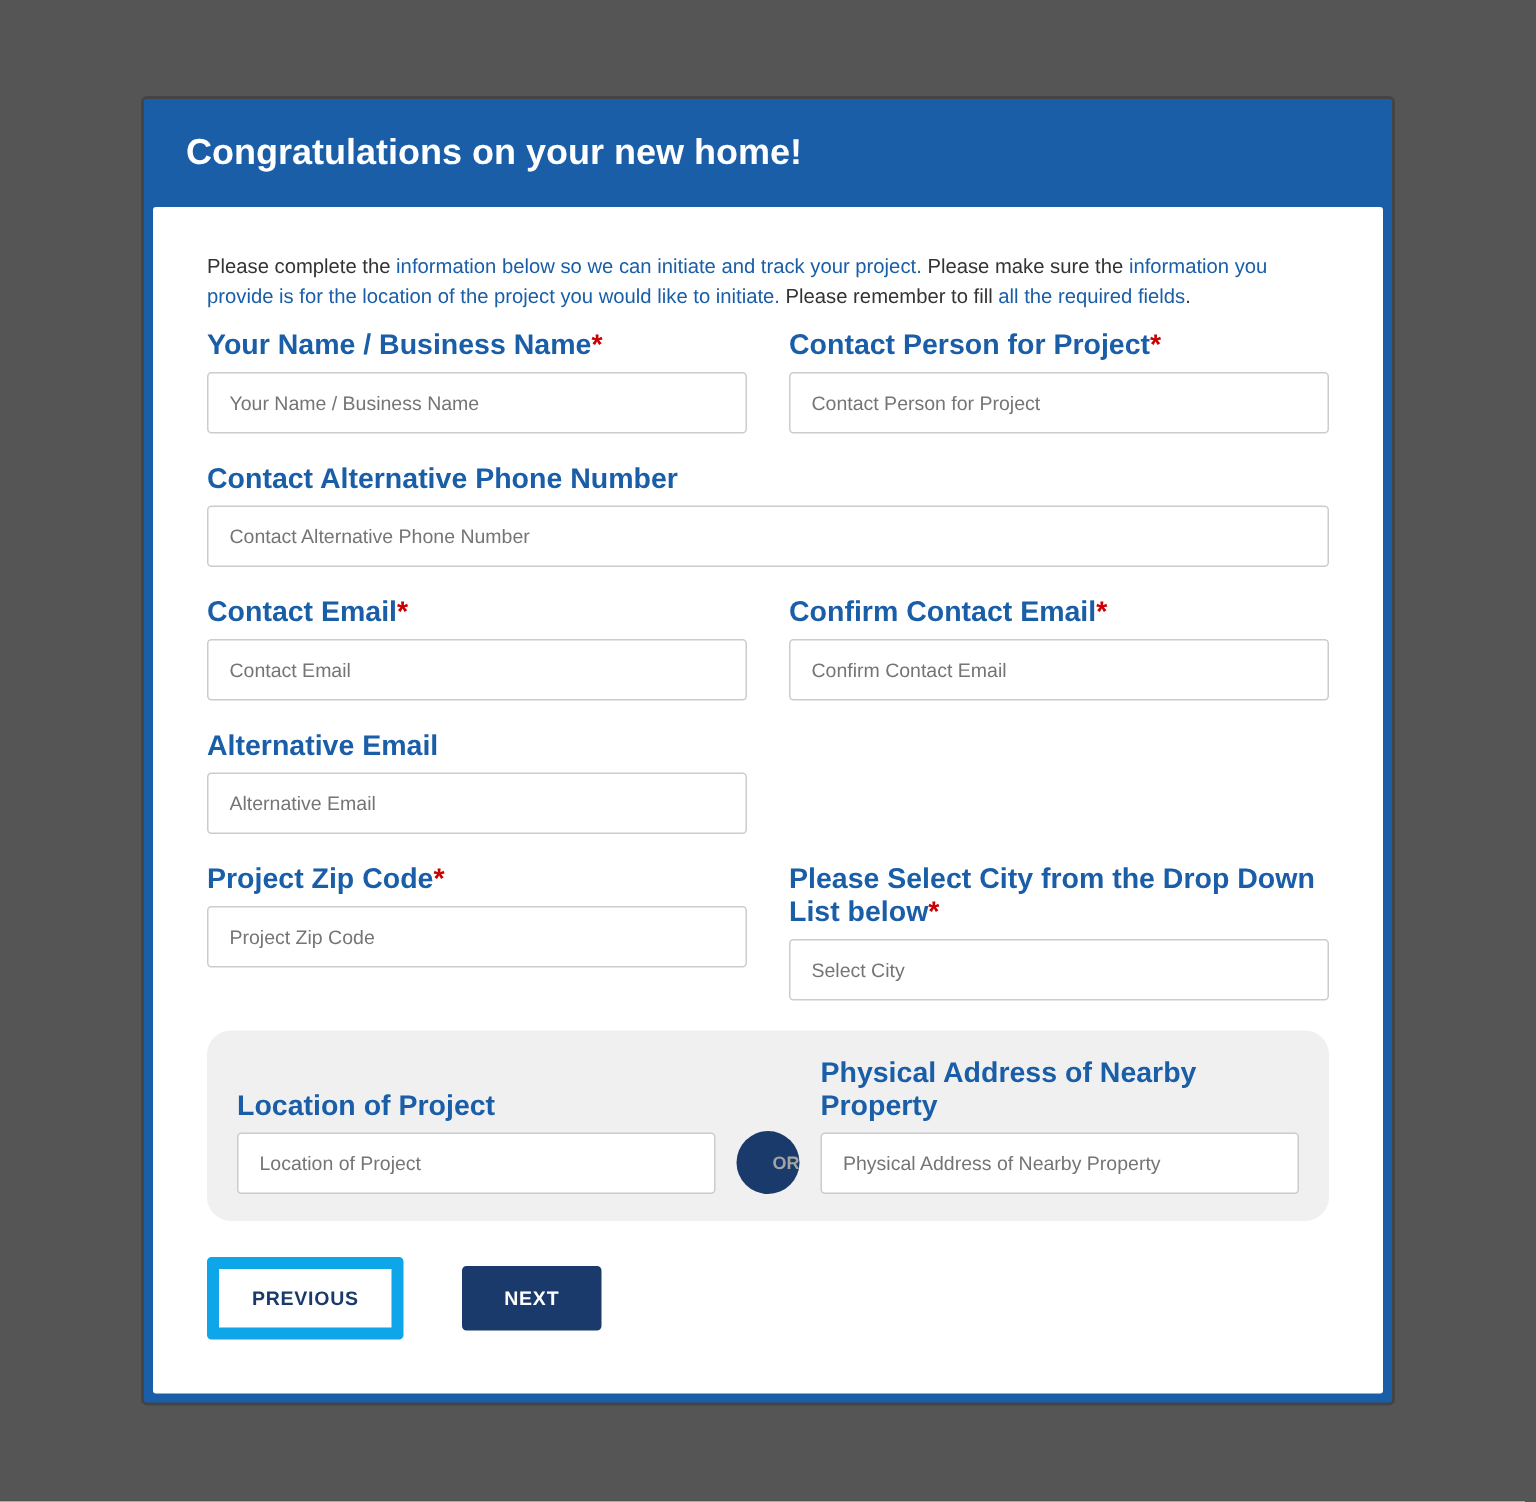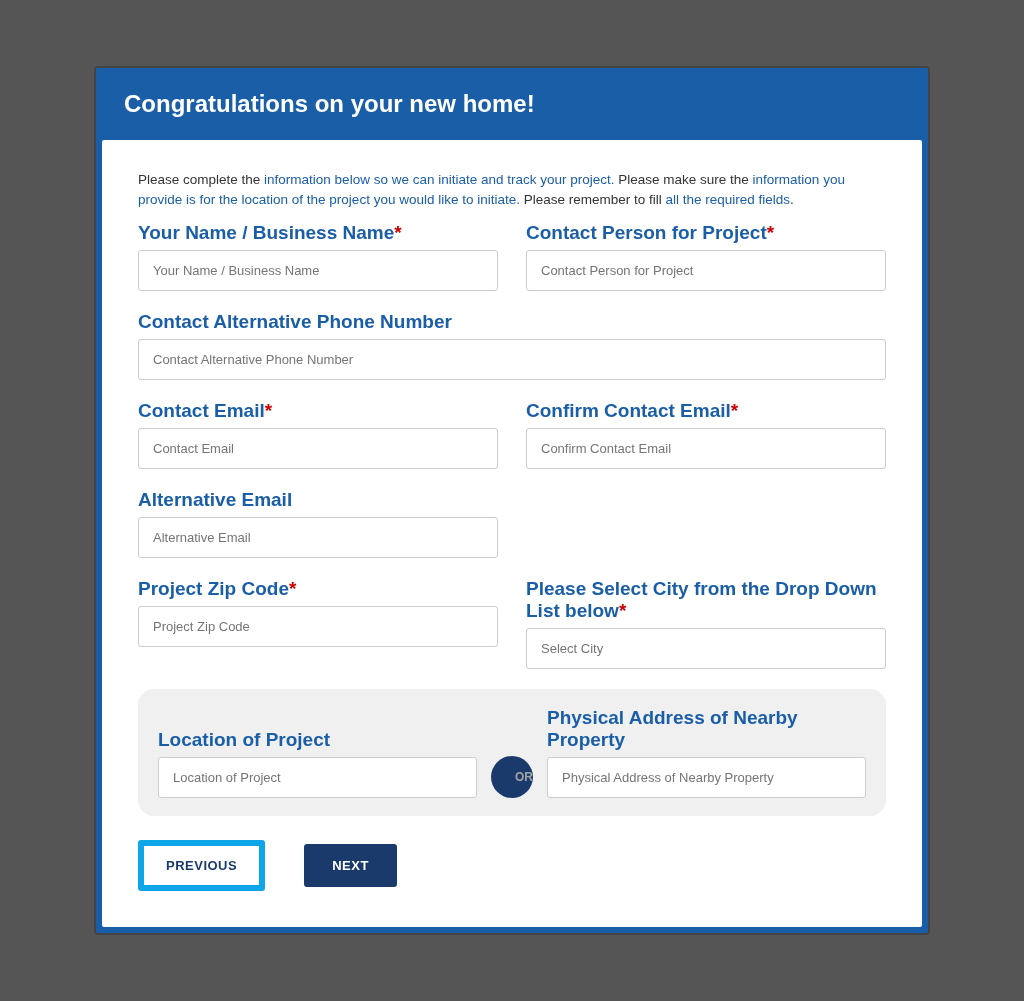--- a/index.html
+++ b/index.html
@@ -106,21 +106,21 @@
       margin-bottom: 0px;
     }
     .buttons-row {
       display: flex;
       gap: 14px;
       align-items: center;
       margin-top: 10px;
     }
     .btn-previous {
       padding: 12px 22px;
-      border: 6px solid #0ea5e9;
+      border: 8px solid #0ea5e9;
       background: #fff;
       color: #1a3a6b;
       font-size: 13px;
       font-weight: bold;
       border-radius: 3px;
       cursor: pointer;
       letter-spacing: 0.5px;
     }
     .btn-next {
       padding: 12px 26px;

